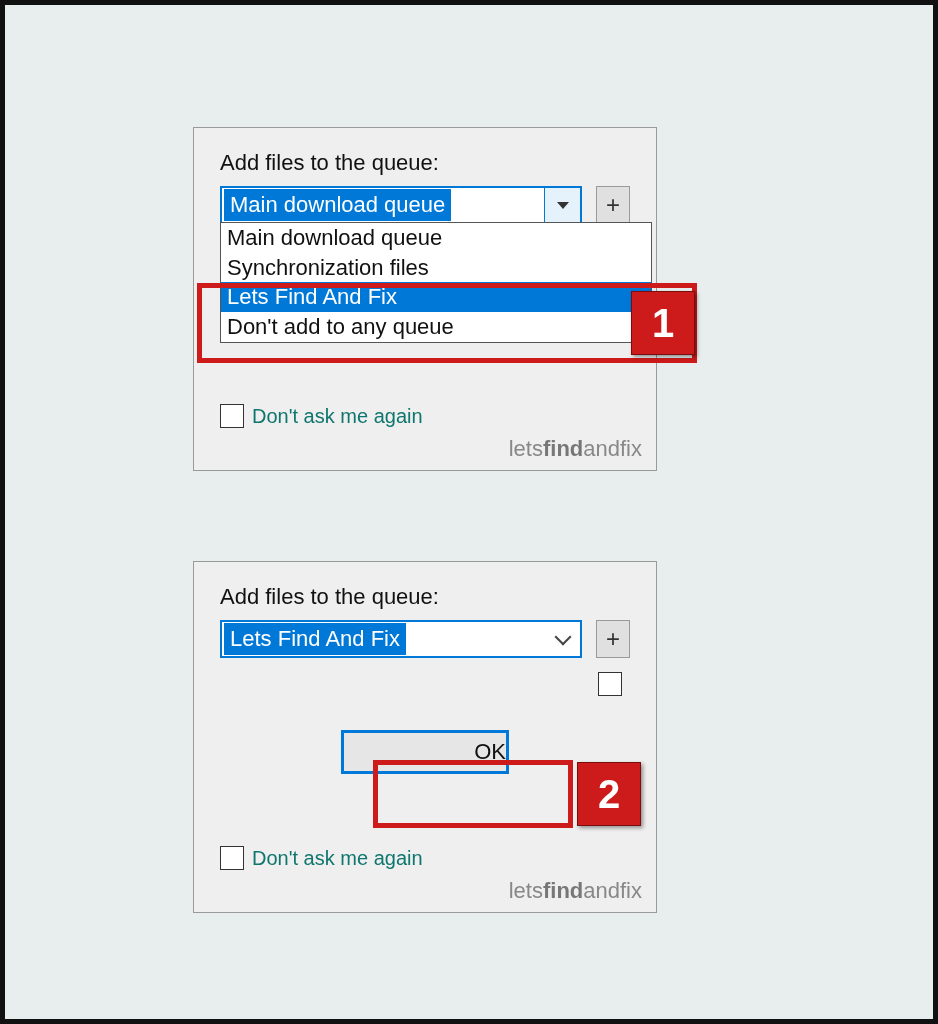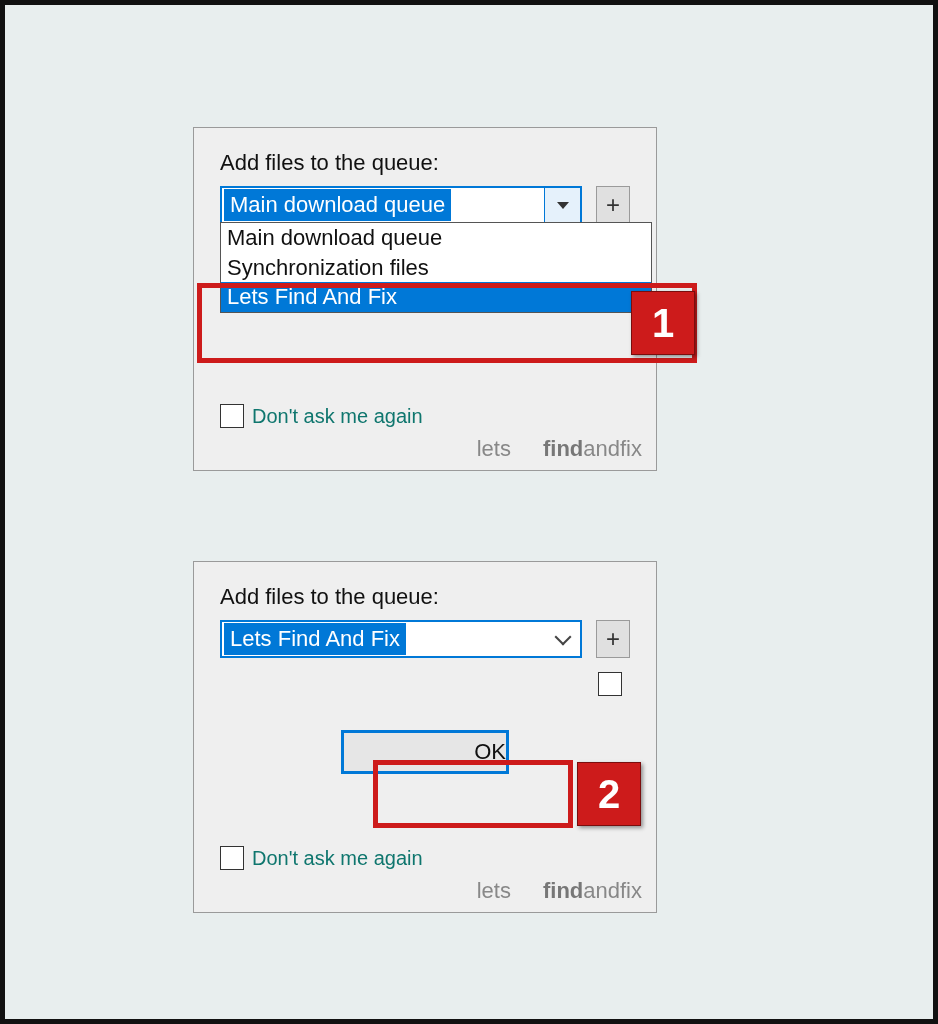--- a/index.html
+++ b/index.html
@@ -123,21 +123,21 @@
   }
 
   .watermark {
     position: absolute;
     right: 14px;
     bottom: 8px;
     font-size: 22px;
     color: #888;
     font-family: Arial, sans-serif;
   }
-  .watermark .b { font-weight: 700; color: #777; margin-left: 32px; }
+  .watermark .b { font-weight: 700; color: #777; }
 
   .ok-btn {
     width: 168px;
     height: 44px;
     border: 3px solid #0078d7;
     background: #e6e6e6;
     font-size: 22px;
     color: #111;
     display: flex;
     align-items: center;
@@ -213,20 +213,21 @@
       </div>
       <div class="plus-btn">
           <span>+</span>
         </div>
     </div>
 
     <div class="dropdown">
       <div class="dropdown-item">Main download queue</div>
       <div class="dropdown-item">Synchronization files</div>
       <div class="dropdown-item selected">Lets Find And Fix</div>
+      <div class="dropdown-item">Don't add to any queue</div>
     </div>
 
     <div class="check-row dont-ask-1">
       <div class="check-box"></div>
       <span>Don't ask me again</span>
     </div>
 
     <div class="watermark">
       <span>lets</span><span class="b">find</span><span>and</span><span>fix</span>
     </div>

